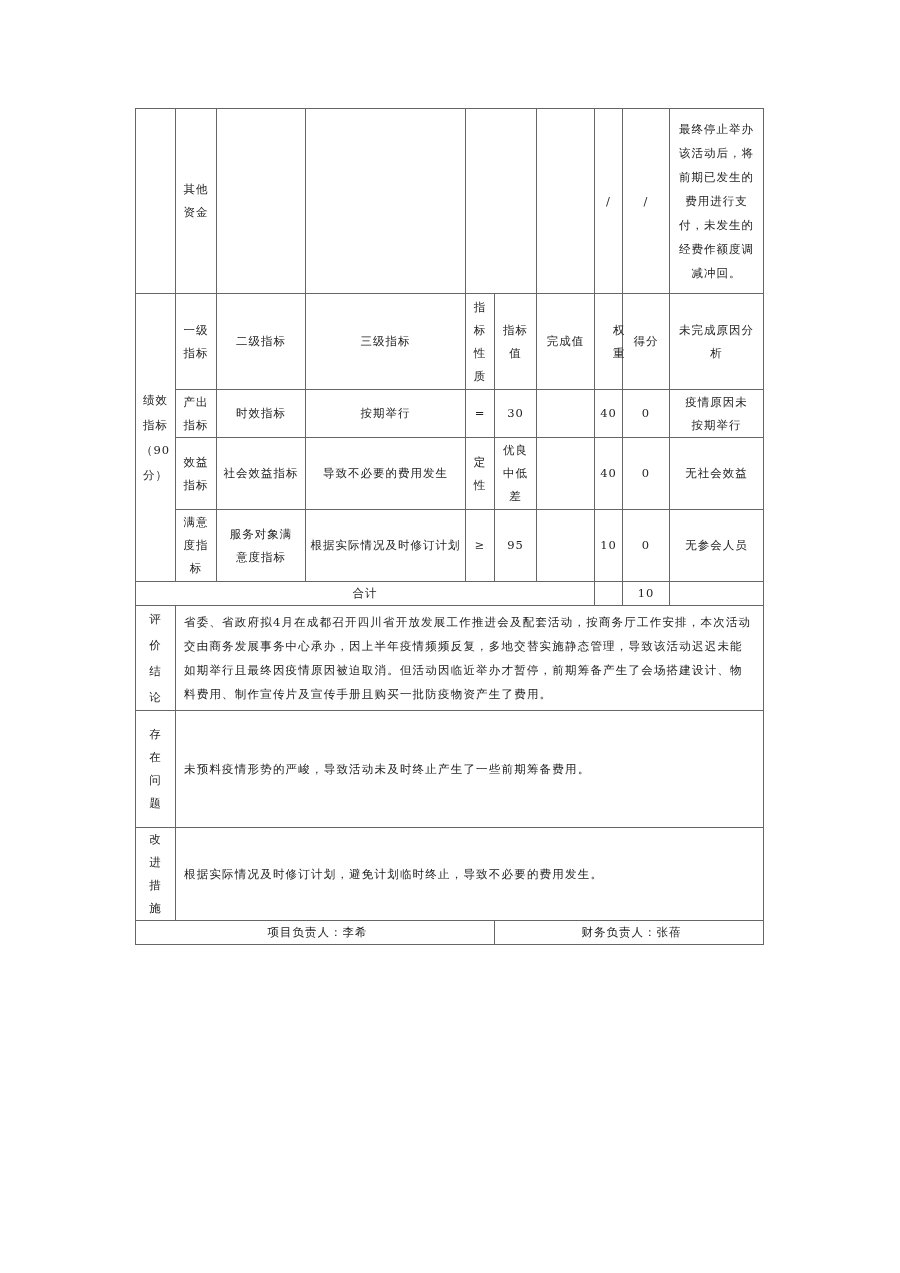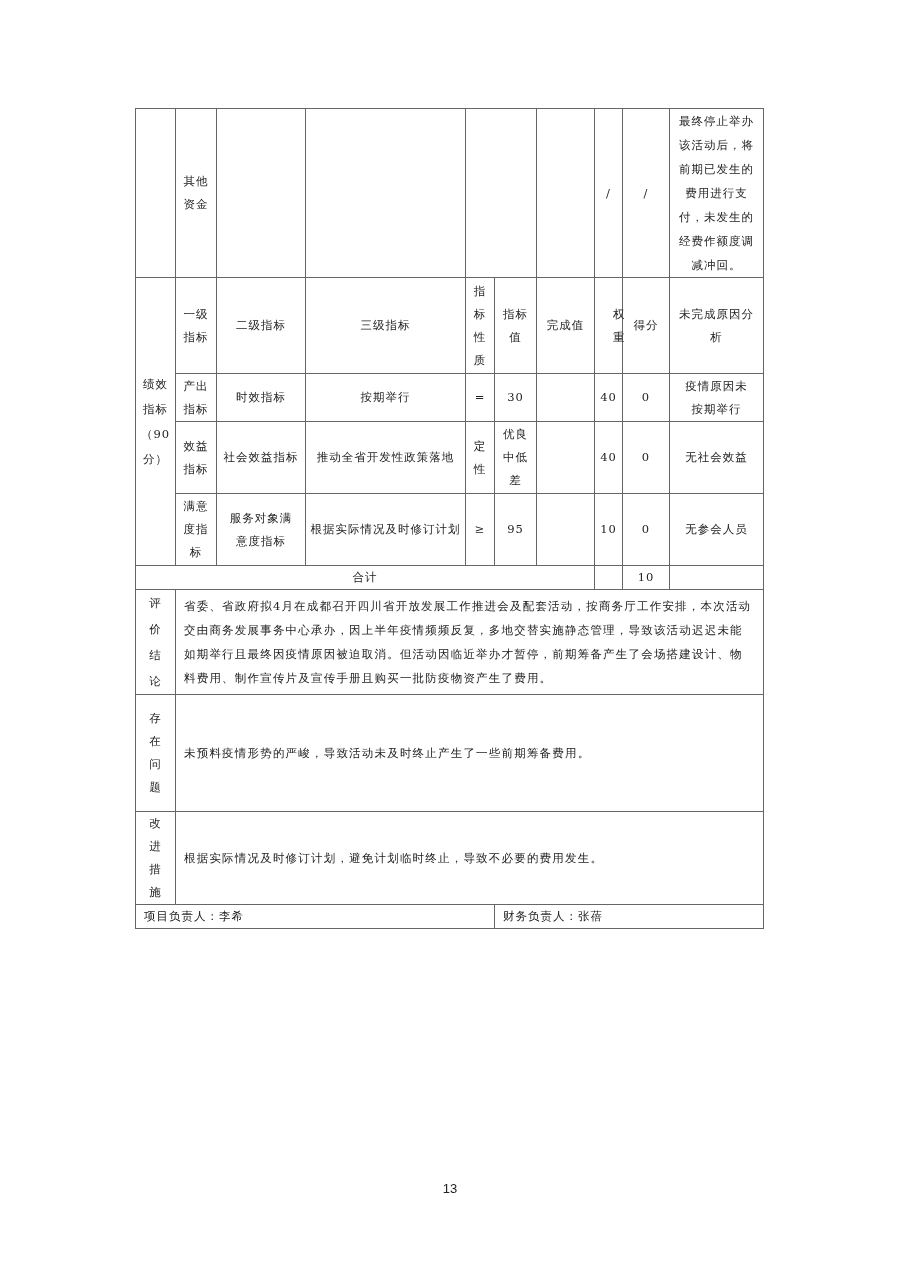--- a/index.html
+++ b/index.html
@@ -1,20 +1,20 @@
 <!DOCTYPE html>
 <html><head>
 <meta charset="utf-8">
 <style>
   html, body { margin: 0; padding: 0; background: #ffffff; }
   body { width: 900px; height: 1273px; position: relative; font-family: "DejaVu Serif", "Liberation Serif", serif; color: #222; }
   .page { position: absolute; left: 0; top: 0; width: 900px; height: 1273px; }
   .tbl { position: absolute; left: 135px; top: 108px; border-collapse: collapse; table-layout: fixed; width: 628px; }
   .tbl td { border: 1px solid #666; font-size: 11.5px; line-height: 23px; text-align: center; vertical-align: middle; padding: 0 3px; letter-spacing: 1px; word-break: break-all; }
-  .tbl td.left { text-align: left; padding-left: 8px; }
+  .tbl td.left { text-align: center; padding-left: 8px; }
   .tbl td.para { text-align: left; padding: 2px 8px; line-height: 24px; letter-spacing: 1.2px; }
   .pagenum { position: absolute; top: 1181px; left: 0; width: 900px; text-align: center; font-family: "Liberation Sans", "DejaVu Sans", sans-serif; font-size: 13px; color: #222; }
 </style>
 </head>
 <body>
 
 <div class="page">
   <table class="tbl">
     <colgroup>
       <col style="width:40px">
@@ -32,21 +32,21 @@
     <tbody>
         <tr style="height:166px">
       <td></td>
       <td>其他资金</td>
       <td></td>
       <td></td>
       <td colspan="2"></td>
       <td></td>
       <td>/</td>
       <td>/</td>
-      <td style="line-height:24px;padding:0 6px;">最终停止举办该活动后，将前期已发生的费用进行支付，未发生的经费作额度调减冲回。</td>
+      <td style="line-height:24px;padding:8px 6px;">最终停止举办该活动后，将前期已发生的费用进行支付，未发生的经费作额度调减冲回。</td>
     </tr>
 
     <tr style="height:96px">
       <td rowspan="4" style="line-height:25px;padding:0 4px;">绩效指标（90分）</td>
       <td>一级指标</td>
       <td>二级指标</td>
       <td>三级指标</td>
       <td style="padding:0 6px;margin-top:40px;">指标性质</td>
       <td style="padding:0 8px;">指标值</td>
       <td>完成值</td>
@@ -63,21 +63,21 @@
       <td>30</td>
       <td></td>
       <td>40</td>
       <td>0</td>
       <td style="padding:0 10px;">疫情原因未按期举行</td>
     </tr>
 
     <tr style="height:72px">
       <td>效益指标</td>
       <td>社会效益指标</td>
-      <td>推动全省开发性政策落地</td>
+      <td>导致不必要的费用发生</td>
       <td style="padding:0 6px;">定性</td>
       <td style="padding:0 6px;">优良中低差</td>
       <td></td>
       <td>40</td>
       <td>0</td>
       <td>无社会效益</td>
     </tr>
 
     <tr style="height:72px">
       <td>满意度指标</td>
@@ -113,14 +113,13 @@
       <td colspan="9" class="para">根据实际情况及时修订计划，避免计划临时终止，导致不必要的费用发生。</td>
     </tr>
 
     <tr style="height:24px">
       <td colspan="5" class="left">项目负责人：李希</td>
       <td colspan="5" class="left">财务负责人：张蓓</td>
     </tr>
   </tbody>
     </table>
 
-  <div class="pagenum">13</div>
 </div>
 
 </body></html>

